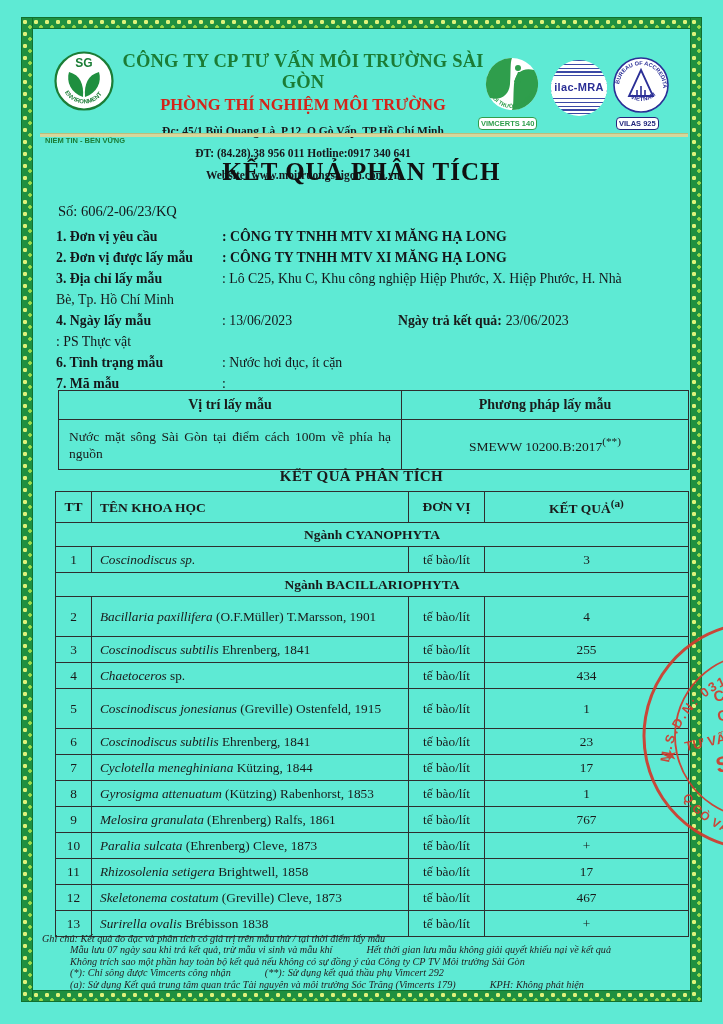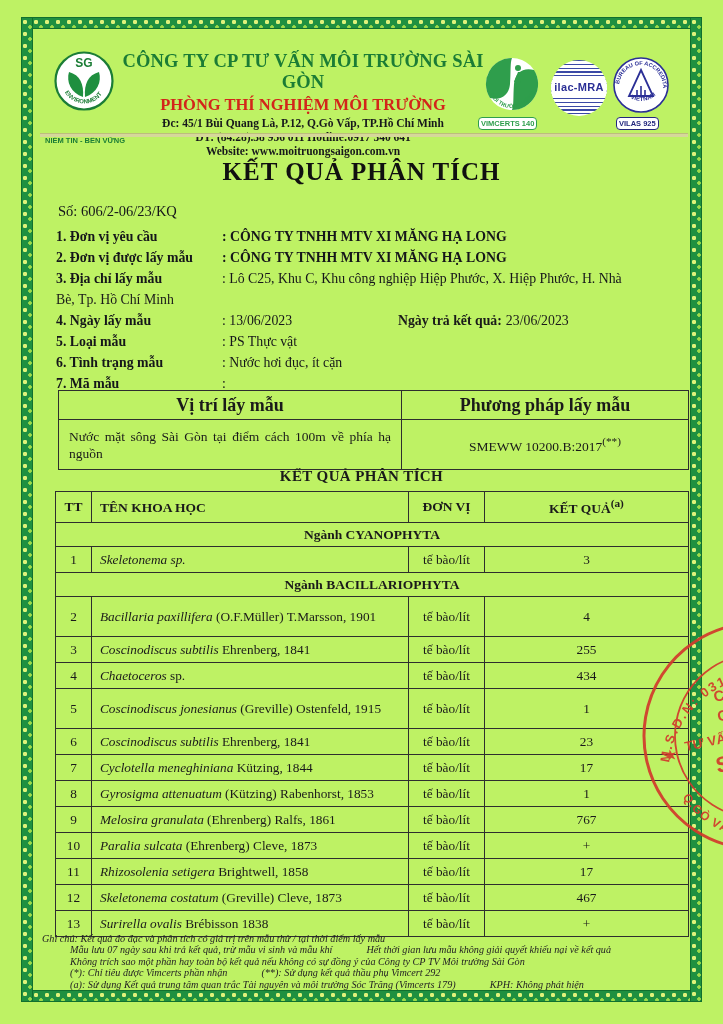--- a/index.html
+++ b/index.html
@@ -1,38 +1,38 @@
 <!DOCTYPE html>
 <html><head>
 <meta charset="utf-8">
 <style>
   * { margin:0; padding:0; box-sizing:border-box; }
   html,body { width:723px; height:1024px; background:#ffffff; }
   body { font-family:"Liberation Serif", serif; color:#1a1a1a; }
-  .page { position:relative; width:723px; height:1024px; background:#bef264; overflow:hidden; }
+  .page { position:relative; width:723px; height:1024px; background:#5eead4; overflow:hidden; }
 
   
   .frame { position:absolute; background-color:#1f9040; border:1px solid #11702e;
     background-image:
       radial-gradient(circle at 3px 4px, #dff27a 1.9px, rgba(0,0,0,0) 2.5px),
       radial-gradient(circle at 8px 9px, #9fdc4a 1.5px, rgba(0,0,0,0) 2.1px);
     background-size:11px 12px; }
   .frame.top    { left:21px; right:21px; top:17px;  height:12px; }
   .frame.bottom { left:21px; right:21px; bottom:22px; height:12px; }
   .frame.left   { left:21px; top:17px; bottom:22px; width:12px; }
   .frame.right  { right:21px; top:17px; bottom:22px; width:12px; }
 
   
   .logo-wrap { position:absolute; left:52px; top:50px; width:64px; text-align:center; }
   .slogan { position:absolute; left:34px; top:112px; width:102px; text-align:center;
             font-family:"Liberation Sans",sans-serif; font-size:7.5px; font-weight:bold; color:#1b7d36;margin-top:24px; }
   .company-block { position:absolute; left:116px; top:51px; width:374px; text-align:center; }
   .company-name { font-size:18.5px; font-weight:bold; color:#1b7c35; letter-spacing:.2px; }
   .dept-name { font-size:16.5px; font-weight:bold; color:#d3251a; margin-top:2px; }
-  .hdr-line { font-size:11.5px; font-weight:bold; color:#17181c; margin-top:2px; }
+  .hdr-line { font-size:11.5px; font-weight:bold; color:#17181c; margin-top:10px; }
   .cert { position:absolute; }
   .cert-label { position:absolute; font-family:"Liberation Sans",sans-serif; font-weight:bold;
     font-size:7.5px; padding:1px 2px; border-radius:4px; background:#fff;text-align:right; }
   .vimcerts-label { left:478px; top:117px; color:#2f9e4c; border:1.2px solid #2f9e4c; }
   .vilas-label { left:616px; top:117px; color:#23277d; border:1.2px solid #23277d; }
   .ilac-circle { position:absolute; left:551px; top:60px; width:56px; height:56px; border-radius:50%;
     overflow:hidden; background:repeating-linear-gradient(#3b49a5 0 1.2px, #ffffff 1.2px 3.8px); }
   .ilac-band { position:absolute; left:0; top:19px; width:100%; height:17px; background:#fff;
     text-align:center; font-family:"Liberation Sans",sans-serif; font-weight:bold;
     font-size:11px; color:#2b2f96; line-height:17px; letter-spacing:.3px; }
@@ -52,21 +52,21 @@
   .info-val.strong { font-weight:bold; }
   .info-val.fixedw { width:120px; flex:0 0 120px; }
   .info-extra-label { font-weight:bold; margin-left:56px; }
   .info-extra-val { margin-left:4px; }
   .info-cont { line-height:21px; }
 
   
   .sampling-table { position:absolute; left:58px; top:390px; width:631px;
     border-collapse:collapse; font-size:13.5px; }
   .sampling-table th, .sampling-table td { border:1.4px solid #2e2e2e; }
-  .sampling-table th { height:29px; font-weight:bold; font-size:18px; }
+  .sampling-table th { height:29px; font-weight:bold; font-size:14px; }
   .sampling-table td { height:50px; }
   .sampling-loc { width:343px; text-align:justify; padding:3px 10px; line-height:17px; }
   .sampling-method { text-align:center; }
 
   .results-title { position:absolute; left:0; top:468px; width:723px; text-align:center;
     font-size:15px; font-weight:bold; letter-spacing:.4px; }
 
   
   .results-table { position:absolute; left:55px; top:491px; width:634px;
     border-collapse:collapse; font-size:13.3px; }
@@ -172,21 +172,20 @@
         <span class="info-val">: Lô C25, Khu C, Khu công nghiệp Hiệp Phước, X. Hiệp Phước, H. Nhà</span>
       </div>
       <div class="info-cont">Bè, Tp. Hồ Chí Minh</div>
       <div class="info-row">
         <span class="info-head">4. Ngày lấy mẫu</span>
         <span class="info-val fixedw">: 13/06/2023</span>
         <span class="info-extra-label">Ngày trả kết quả:</span>
         <span class="info-extra-val">23/06/2023</span>
       </div>
       <div class="info-row">
-        <span class="info-head">5. Loại mẫu</span>
         <span class="info-val">: PS Thực vật</span>
       </div>
       <div class="info-row">
         <span class="info-head">6. Tình trạng mẫu</span>
         <span class="info-val">: Nước hơi đục, ít cặn</span>
       </div>
       <div class="info-row">
         <span class="info-head">7. Mã mẫu</span>
         <span class="info-val">:</span>
       </div>
@@ -217,21 +216,21 @@
         <th class="col-unit">ĐƠN VỊ</th>
         <th class="col-res"><span>KẾT QUẢ</span><sup>(a)</sup></th>
       </tr>
     </thead>
     <tbody id="results-body">
         <tr class="row-section">
           <td colspan="4">Ngành CYANOPHYTA</td>
         </tr>
         <tr class="row-data">
           <td class="col-tt">1</td>
-          <td class="col-name"><span class="sci">Skeletonema sp.</span></td>
+          <td class="col-name"><span class="sci">Coscinodiscus sp.</span></td>
           <td class="col-unit">tế bào/lít</td>
           <td class="col-res">3</td>
         </tr>
         <tr class="row-section">
           <td colspan="4">Ngành BACILLARIOPHYTA</td>
         </tr>
         <tr class="row-data">
           <td class="col-tt">2</td>
           <td class="col-name" style="height: 40px;"><span class="sci">Bacillaria paxillifera</span> (O.F.Müller) T.Marsson, 1901</td>
           <td class="col-unit">tế bào/lít</td>
@@ -303,21 +302,21 @@
           <td class="col-unit">tế bào/lít</td>
           <td class="col-res">+</td>
         </tr>
       </tbody>
   </table>
 
   <div class="notes" id="notes">
       <div class="note-line"><span>Ghi chú: Kết quả đo đạc và phân tích có giá trị trên mẫu thử / tại thời điểm lấy mẫu</span></div>
       <div class="note-line ind"><span>Mẫu lưu 07 ngày sau khi trả kết quả, trừ mẫu vi sinh và mẫu khí</span><span class="note-part2">Hết thời gian lưu mẫu không giải quyết khiếu nại về kết quả</span></div>
       <div class="note-line ind"><span>Không trích sao một phần hay toàn bộ kết quả nếu không có sự đồng ý của Công ty CP TV Môi trường Sài Gòn</span></div>
-      <div class="note-line ind"><span>(*): Chỉ tiêu được Vimcerts phần nhận</span><span class="note-part2">(**): Sử dụng kết quả thầu phụ Vimcert 292</span></div>
+      <div class="note-line ind"><span>(*): Chỉ sông được Vimcerts công nhận</span><span class="note-part2">(**): Sử dụng kết quả thầu phụ Vimcert 292</span></div>
       <div class="note-line ind"><span>(a): Sử dụng Kết quả trung tâm quan trắc Tài nguyên và môi trường Sóc Trăng (Vimcerts 179)</span><span class="note-part2">KPH: Không phát hiện</span></div>
     </div>
 
   <div class="stamp">
     <svg width="240" height="240" viewBox="0 0 240 240">
       <circle cx="120" cy="120" r="113" fill="none" stroke="#d23a2c" stroke-width="3"></circle>
       <circle cx="120" cy="120" r="82" fill="none" stroke="#d23a2c" stroke-width="1.8"></circle>
       <path id="stTop" d="M 26 138 A 96 96 0 0 1 214 138" fill="none"></path>
       <text font-size="13" font-weight="bold" fill="#d23a2c" letter-spacing="2"><textPath href="#stTop" startOffset="4%">M.S.D.N: 0310816</textPath></text>
       <path id="stBot" d="M 30 150 A 92 92 0 0 0 210 150" fill="none"></path>

